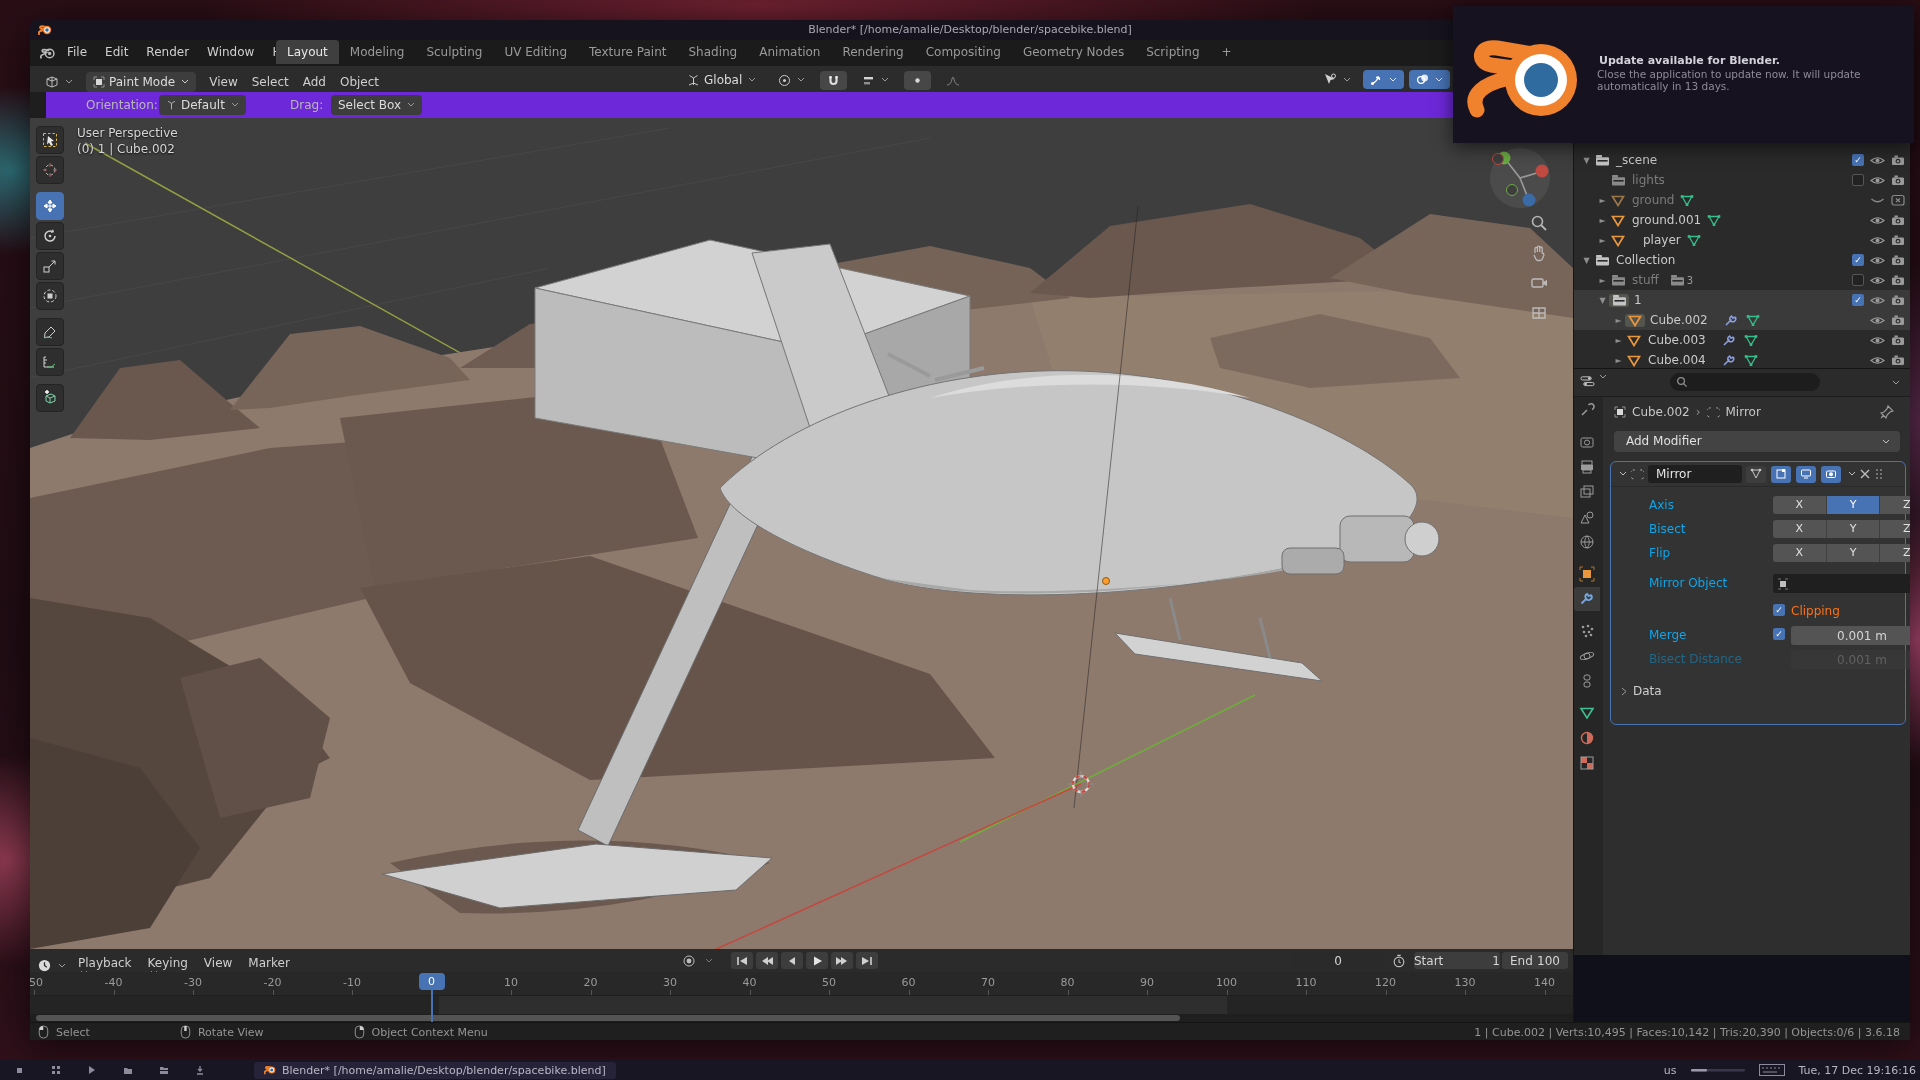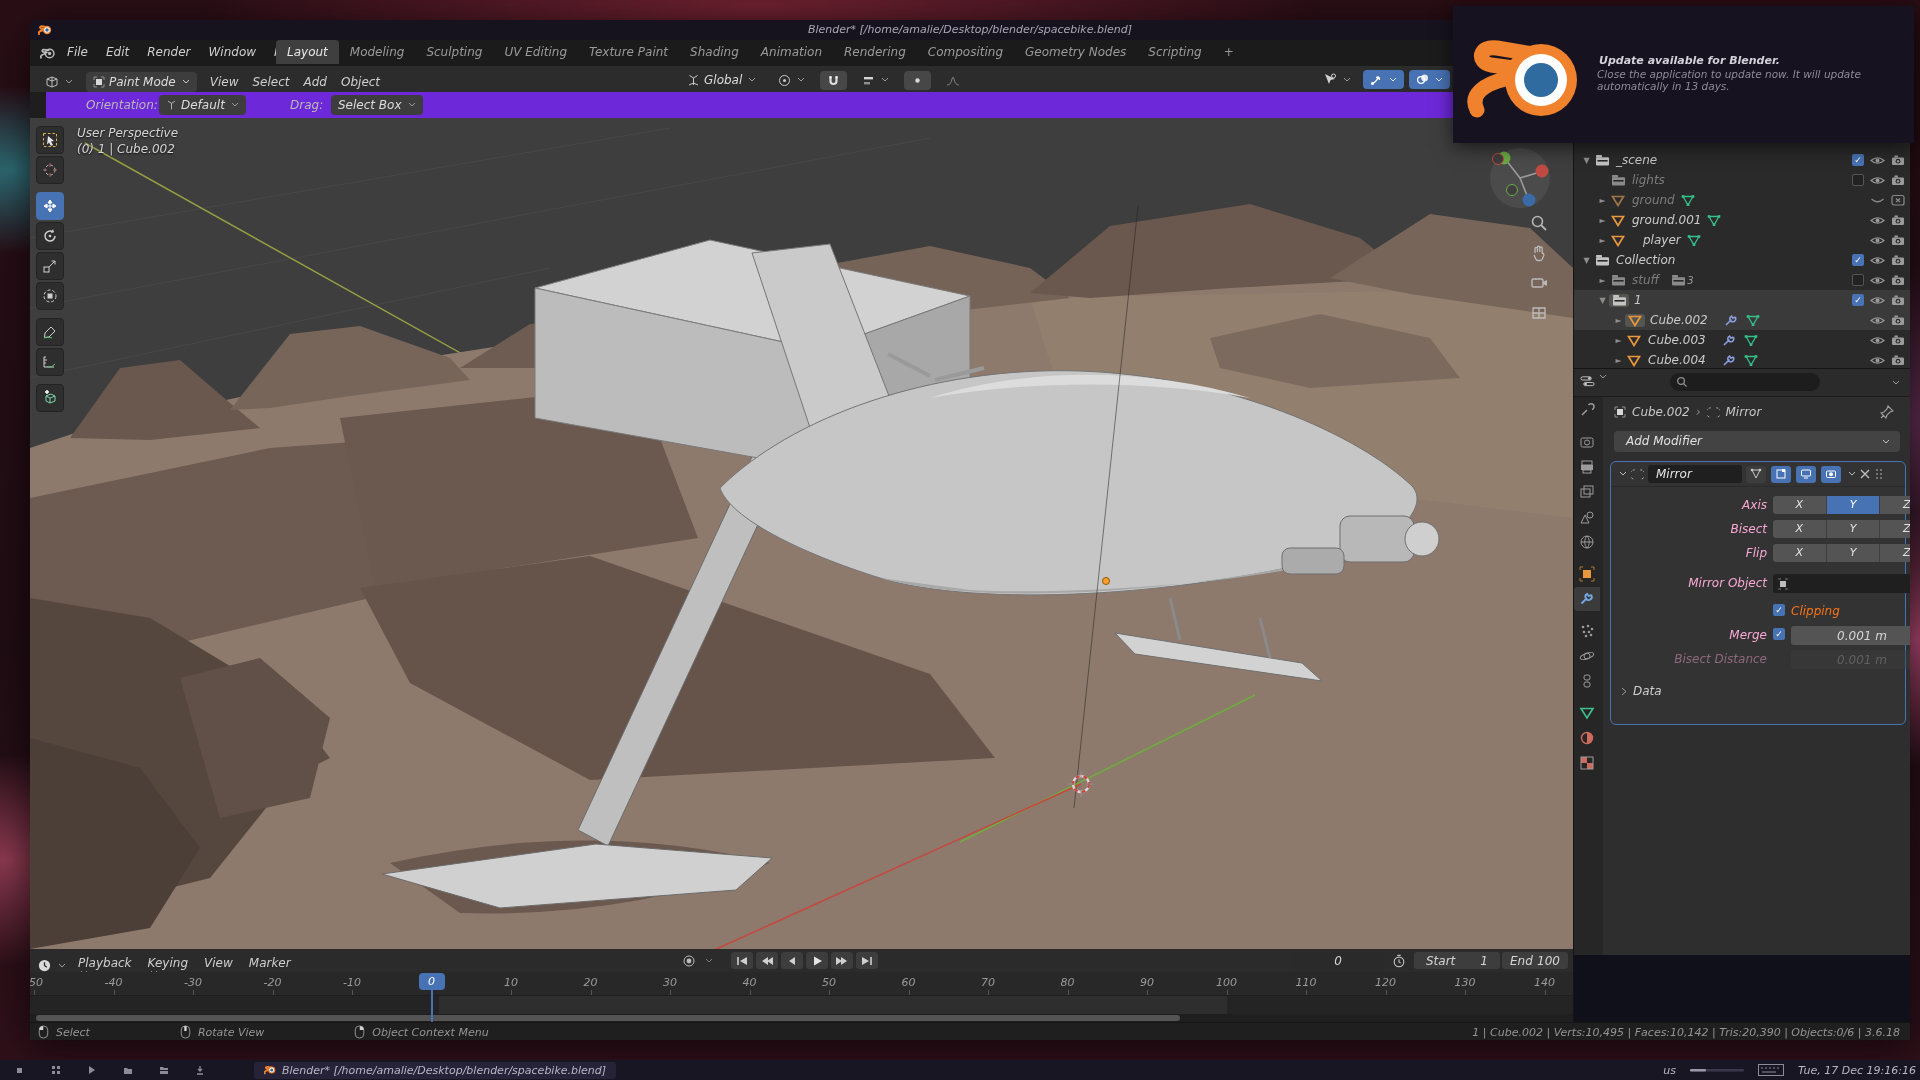--- a/index.html
+++ b/index.html
@@ -4,21 +4,21 @@
 <style>
   html,body{margin:0;padding:0;background:#120a10;}
   #stage{position:relative;width:1920px;height:1080px;overflow:hidden;
     font-family:"DejaVu Sans",sans-serif;color:#c7c7c7;
     background:
       radial-gradient(220px 180px at 1916px 640px,#a4436a,rgba(0,0,0,0) 70%),
       radial-gradient(300px 220px at 1916px 420px,#5b2b4e,rgba(0,0,0,0) 70%),
       radial-gradient(160px 120px at 12px 170px,#2e6d76,rgba(0,0,0,0) 70%),
       radial-gradient(200px 150px at 8px 860px,#8e3a52,rgba(0,0,0,0) 70%),
       radial-gradient(700px 90px at 760px 6px,#6e2130,rgba(0,0,0,0) 80%),
-      linear-gradient(#2a0e16,#200d14 60%,#30101a); font-style: italic;}
+      linear-gradient(#2a0e16,#200d14 60%,#30101a);}
   .abs{position:absolute;}
   #window{position:absolute;left:30px;top:20px;width:1880px;height:1020px;background:#1e1e1e;
     border-radius:8px 8px 0 0;overflow:hidden;box-shadow:0 8px 40px rgba(0,0,0,.6);}
   #titlebar{position:absolute;left:0;top:0;width:100%;height:20px;background:#16131f;}
   #titlebar .t{position:absolute;left:0;right:0;top:3px;text-align:center;font-size:11px;color:#aaa7b4;}
   #topbar{position:absolute;left:0;top:20px;width:100%;height:26px;background:#1b1b1b;border-bottom:1px solid #111;}
   .menu-item{display:inline-block;padding:5px 9px;font-size:12px;color:#cfcfcf;cursor:default;}
   .wtab{display:inline-block;padding:5px 11px;font-size:12px;color:#9a9a9a;border-radius:4px 4px 0 0;}
   .wtab.active{background:#3f3f3f;color:#e8e8e8;}
   #vp-header{position:absolute;left:0;top:46px;width:1543px;height:26px;background:#2c2c2c;border-bottom:1px solid #1d1d1d;}
@@ -48,21 +48,21 @@
   .cb{width:12px;height:12px;border-radius:2px;background:#4772b3;color:#fff;font-size:9px;line-height:12px;text-align:center;}
   .cb.off{background:#222;border:1px solid #555;width:10px;height:10px;color:transparent;}
   #props{position:absolute;left:0;top:302px;width:100%;height:587px;background:#2e2e2e;border-top:1px solid #151515;}
   .ptab{width:26px;height:24px;display:flex;align-items:center;justify-content:center;}
   .ptab.active{background:#3b3b3b;border-radius:3px 0 0 3px;}
   .seg{display:flex;position:absolute;left:132px;width:160px;height:18px;border-radius:3px;overflow:hidden;}
   .seg div{flex:1;background:#545454;color:#e2e2e2;font-size:11px;text-align:center;line-height:18px;border-right:1px solid #3e3e3e;}
   .seg div:last-child{border-right:none;}
   .seg div.on{background:#4772b3;color:#fff;}
   .prow{position:absolute;left:30px;width:292px;height:22px;font-size:12px;}
-  .prow .pl{position:absolute;right:198px;top:2px;color:#f9a8d4;text-align:right;width:120px;right:auto;left:0;width:126px;}
+  .prow .pl{position:absolute;right:198px;top:2px;color:#0ea5e9;text-align:left;width:120px;right:auto;left:8px;width:126px;}
   #statusbar{position:absolute;left:0;top:1002px;width:100%;height:18px;background:#1f1f1f;border-top:1px solid #141414;font-size:11px;color:#949494;}
   #notification{position:absolute;left:1453px;top:6px;width:461px;height:137px;background:#16121f;box-shadow:0 4px 18px rgba(0,0,0,.6);}
   #taskbar{position:absolute;left:0;top:1060px;width:1920px;height:20px;background:#191624;display:flex;align-items:center;font-size:11px;color:#b9b6c4;}
   .chev{margin-left:2px;}
   svg{display:block;}
 </style>
 </head>
 <body>
 
 <div id="stage">
@@ -424,21 +424,21 @@
                 <path d="M10 1v8" stroke="#d0d0d0" stroke-width="1.6"></path>
                 <path d="M1 1l7 4-7 4Z" fill="#d0d0d0"></path>
               </svg>
             </span>
         </div>
         <span class="field abs" style="left:1262px;top:3px;width:92px;height:17px">0</span>
         <svg class="abs" style="left:1362px;top:5px" width="14" height="14" viewBox="0 0 16 16">
             <circle cx="8" cy="9" r="5.5" fill="none" stroke="#bdbdbd" stroke-width="1.3"></circle>
             <path d="M8 6v3l2 1.4 M6 1.5h4" stroke="#bdbdbd" stroke-width="1.3" fill="none"></path>
           </svg>
-        <span class="field abs" style="left:1384px;top:3px;width:86px;height:17px;background:#3d3d3d;justify-content:space-between;padding:0 12px;box-sizing:border-box">
+        <span class="field abs" style="left:1384px;top:3px;width:86px;height:17px;background:#3d3d3d;justify-content:space-between;padding:0 0;box-sizing:border-box">
           <span>Start</span>
             <span>1</span>
         </span>
         <span class="field abs" style="left:1472px;top:3px;width:66px;height:17px;background:#3d3d3d;justify-content:space-between;padding:0 8px;box-sizing:border-box">
           <span>End</span>
             <span>100</span>
         </span>
       </div>
       <div id="ruler">
           <span class="tick" style="left:4px">-50</span>

